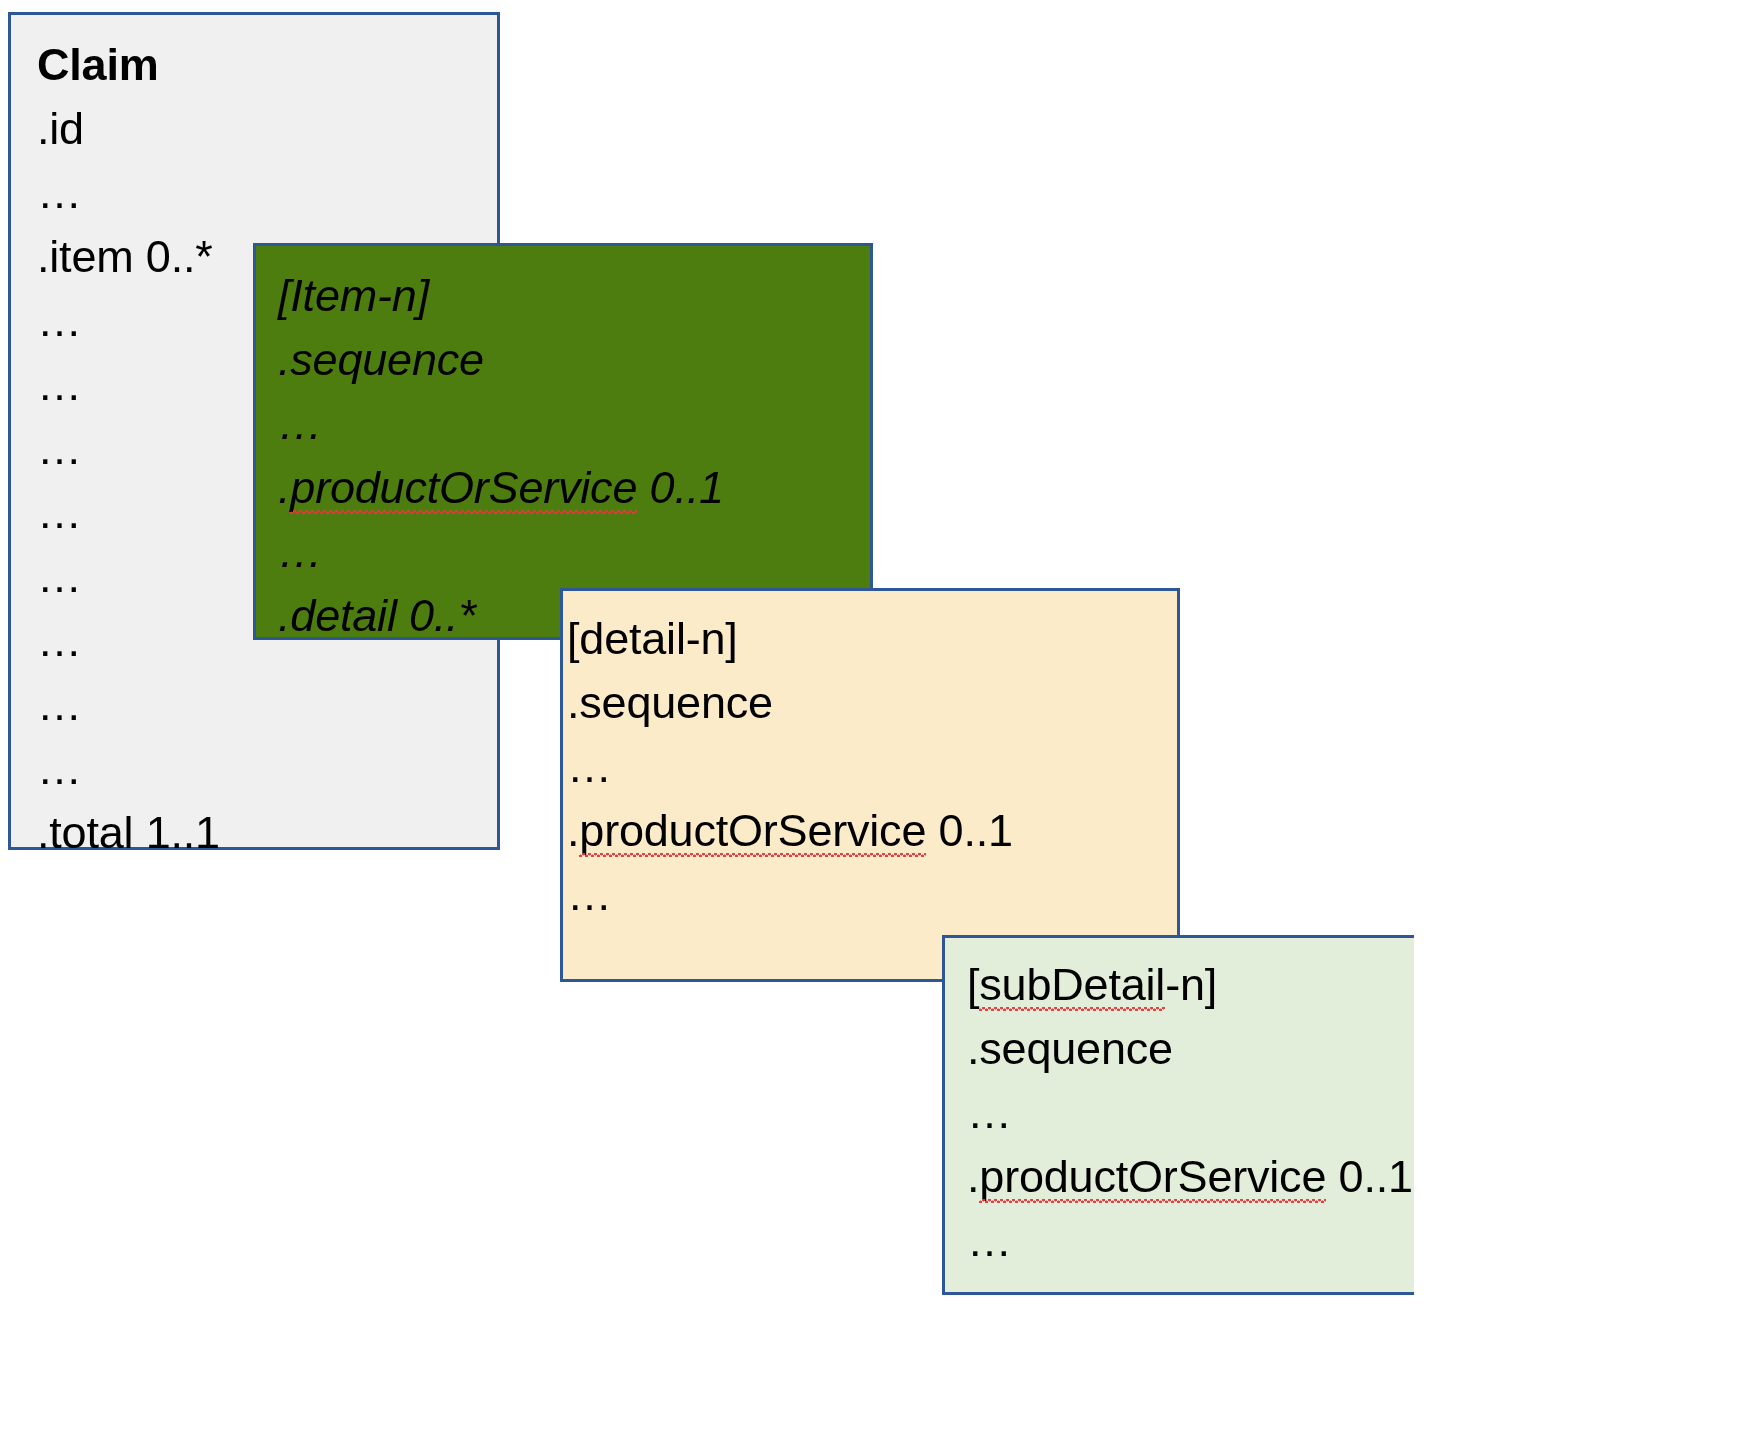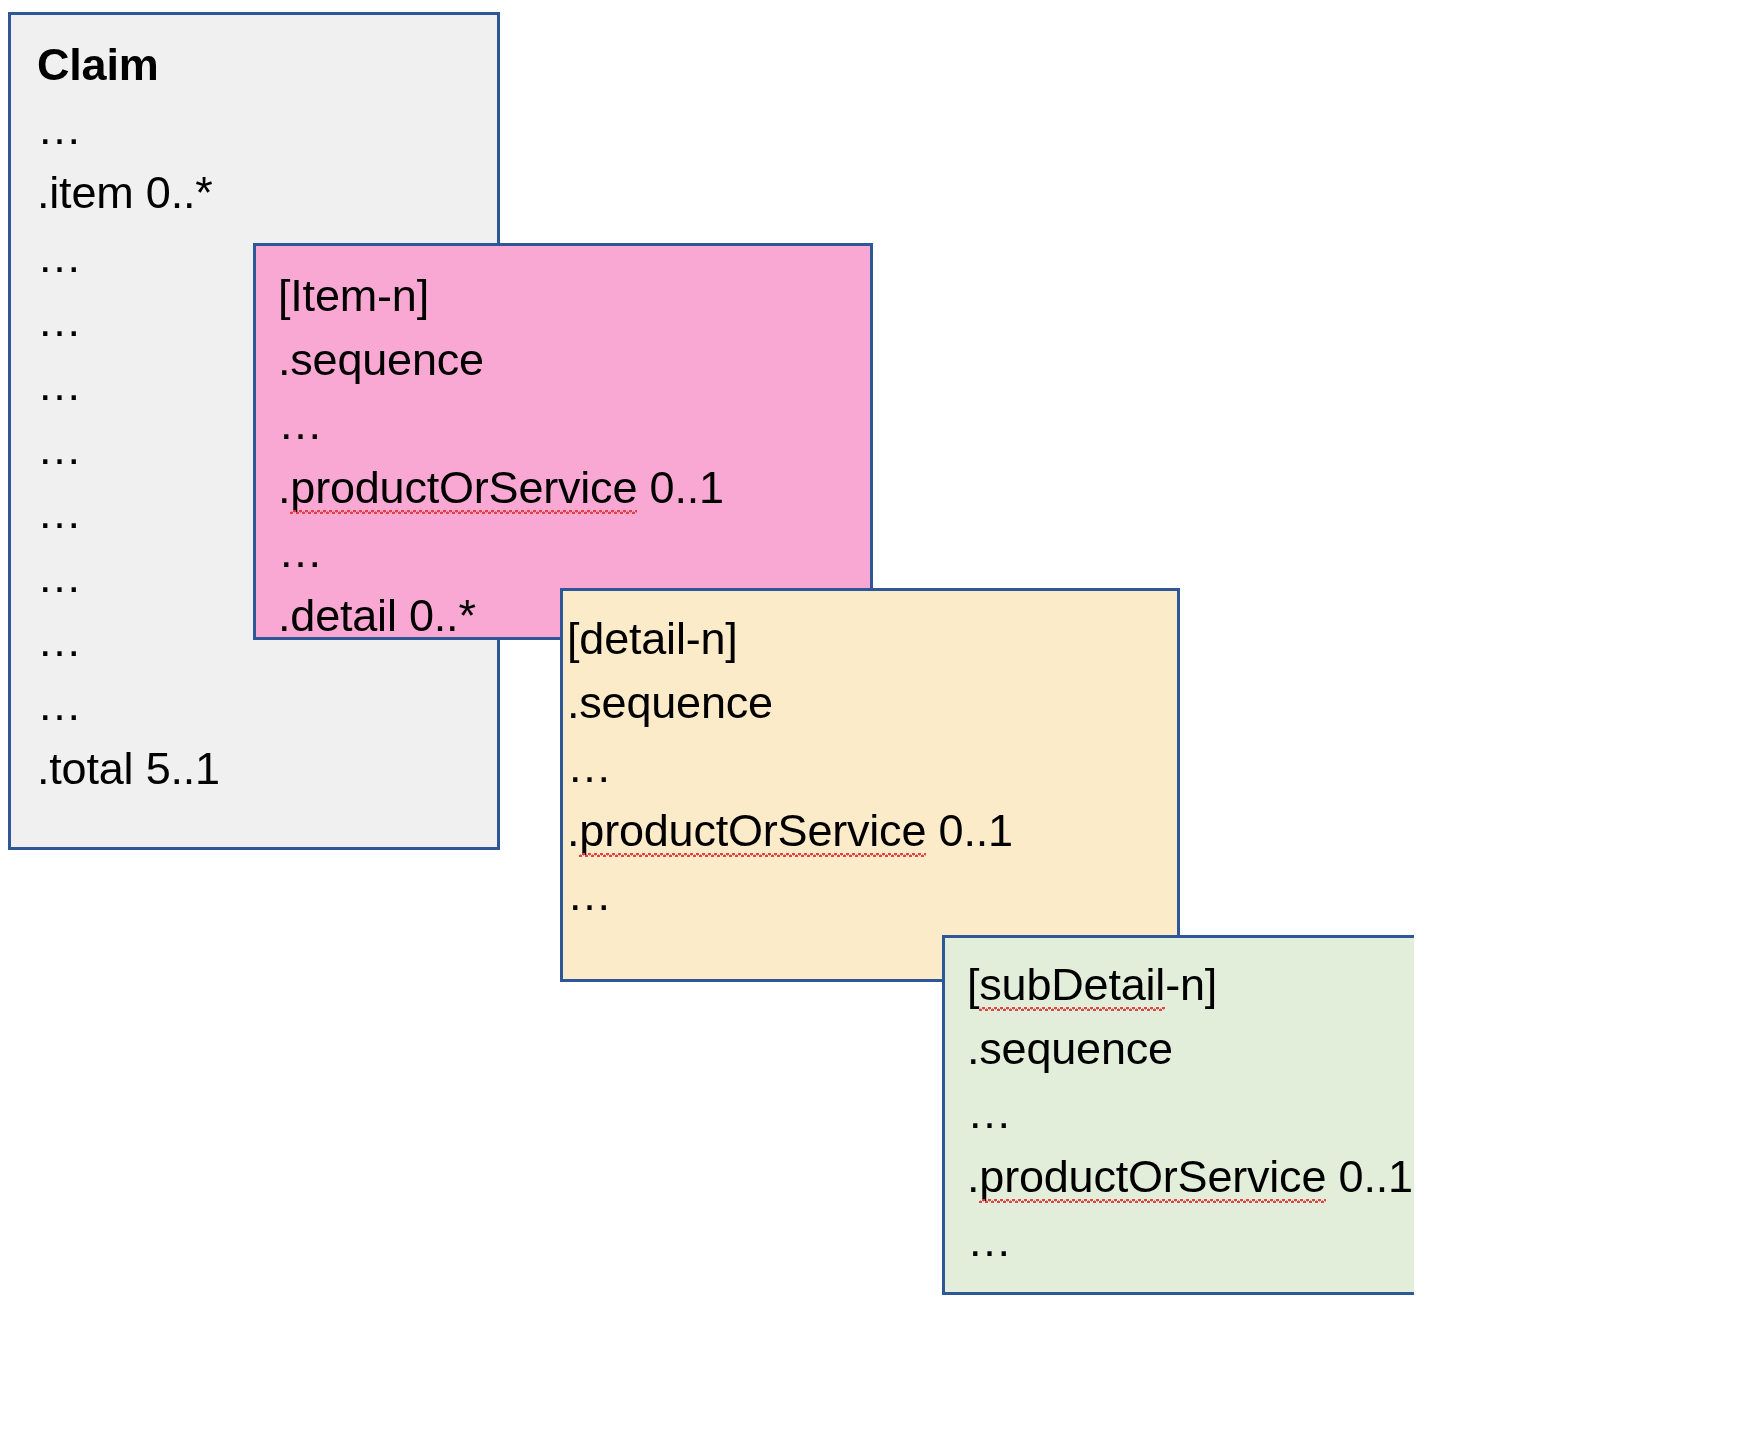--- a/index.html
+++ b/index.html
@@ -66,22 +66,23 @@
   
   #box-claim {
     left: 8px;  top: 12px;  width: 492px;  height: 838px;
     background: #F0F0F0;
     z-index: 1;
   }
   #box-claim .node-lines { padding-left: 26px; padding-top: 18px; }
 
   #box-item {
     left: 253px; top: 243px; width: 620px; height: 397px;
-    background: #f9a8d4;
+    background: #4d7c0f;
     z-index: 2;
+    font-style: italic;
   }
   #box-item .node-lines { padding-left: 22px; padding-top: 18px; }
 
   #box-detail {
     left: 560px; top: 588px; width: 620px; height: 394px;
     background: #FCEBC8;
     z-index: 3;
   }
   #box-detail .node-lines { padding-left: 4px; padding-top: 16px; }
 
@@ -93,31 +94,32 @@
   #box-subdetail .node-lines { padding-left: 22px; padding-top: 15px; }
 </style>
 </head>
 <body>
 
 <div id="canvas">
 
   <div class="node-box" id="box-claim">
     <div class="node-lines">
         <div class="line bold">Claim</div>
+        <div class="line">.id</div>
         <div class="line dots">…</div>
         <div class="line">.item 0..*</div>
         <div class="line dots">…</div>
         <div class="line dots">…</div>
         <div class="line dots">…</div>
         <div class="line dots">…</div>
         <div class="line dots">…</div>
         <div class="line dots">…</div>
         <div class="line dots">…</div>
         <div class="line dots">…</div>
-        <div class="line">.total 5..1</div>
+        <div class="line">.total 1..1</div>
       </div>
   </div>
 
   <div class="node-box" id="box-item">
     <div class="node-lines">
         <div class="line">[Item-n]</div>
         <div class="line">.sequence</div>
         <div class="line dots">…</div>
         <div class="line">.<span class="sq">productOrService</span> 0..1</div>
         <div class="line dots">…</div>

